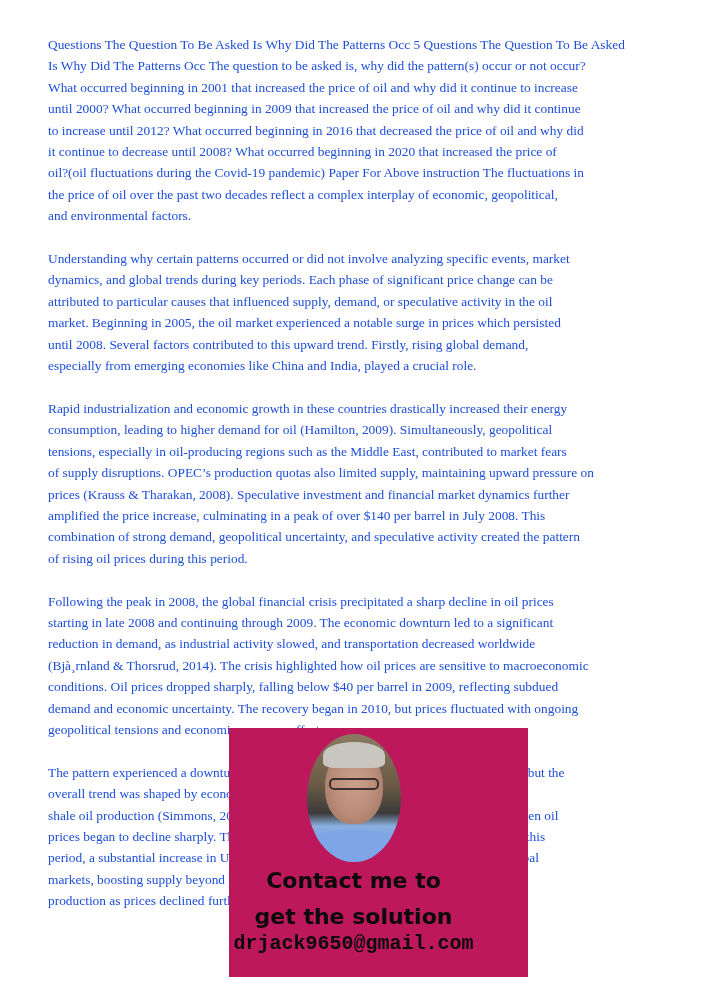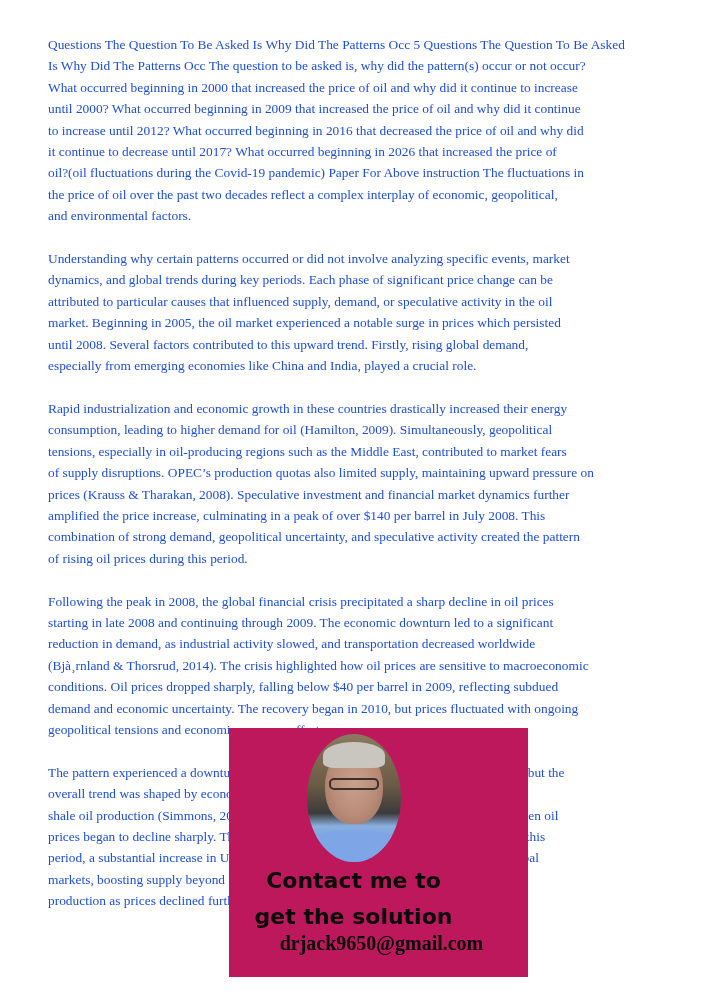--- a/index.html
+++ b/index.html
@@ -39,35 +39,35 @@
   }
   .cta {
     position: absolute; left: 0; width: 249px; text-align: center;
     font-family: "DejaVu Sans", "Liberation Sans", sans-serif; font-weight: bold;
     font-size: 22px; line-height: 30px; color: #0a0a0a;
   }
   .cta1 { top: 138px; }
   .cta2 { top: 174px; }
   .email {
     position: absolute; left: 0; top: 204px; width: 249px; text-align: center;
-    font-family: Liberation Serif, serif; font-weight: bold;
-    font-size: 20px; color: #0a0a0a; padding-left: 28px;
+    font-family: Liberation Mono, monospace; font-weight: bold;
+    font-size: 20px; color: #0a0a0a;
   }
 </style>
 </head>
 <body>
 
 <div class="page">
   <p class="para">
     <span class="line">Questions The Question To Be Asked Is Why Did The Patterns Occ 5 Questions The Question To Be Asked</span>
     <span class="line">Is Why Did The Patterns Occ The question to be asked is, why did the pattern(s) occur or not occur?</span>
-    <span class="line">What occurred beginning in 2000 that increased the price of oil and why did it continue to increase</span>
+    <span class="line">What occurred beginning in 2001 that increased the price of oil and why did it continue to increase</span>
     <span class="line">until 2000? What occurred beginning in 2009 that increased the price of oil and why did it continue</span>
     <span class="line">to increase until 2012? What occurred beginning in 2016 that decreased the price of oil and why did</span>
-    <span class="line">it continue to decrease until 2017? What occurred beginning in 2026 that increased the price of</span>
+    <span class="line">it continue to decrease until 2008? What occurred beginning in 2020 that increased the price of</span>
     <span class="line">oil?(oil fluctuations during the Covid-19 pandemic) Paper For Above instruction The fluctuations in</span>
     <span class="line">the price of oil over the past two decades reflect a complex interplay of economic, geopolitical,</span>
     <span class="line">and environmental factors.</span>
   </p>
   <p class="para">
     <span class="line">Understanding why certain patterns occurred or did not involve analyzing specific events, market</span>
     <span class="line">dynamics, and global trends during key periods. Each phase of significant price change can be</span>
     <span class="line">attributed to particular causes that influenced supply, demand, or speculative activity in the oil</span>
     <span class="line">market. Beginning in 2005, the oil market experienced a notable surge in prices which persisted</span>
     <span class="line">until 2008. Several factors contributed to this upward trend. Firstly, rising global demand,</span>

